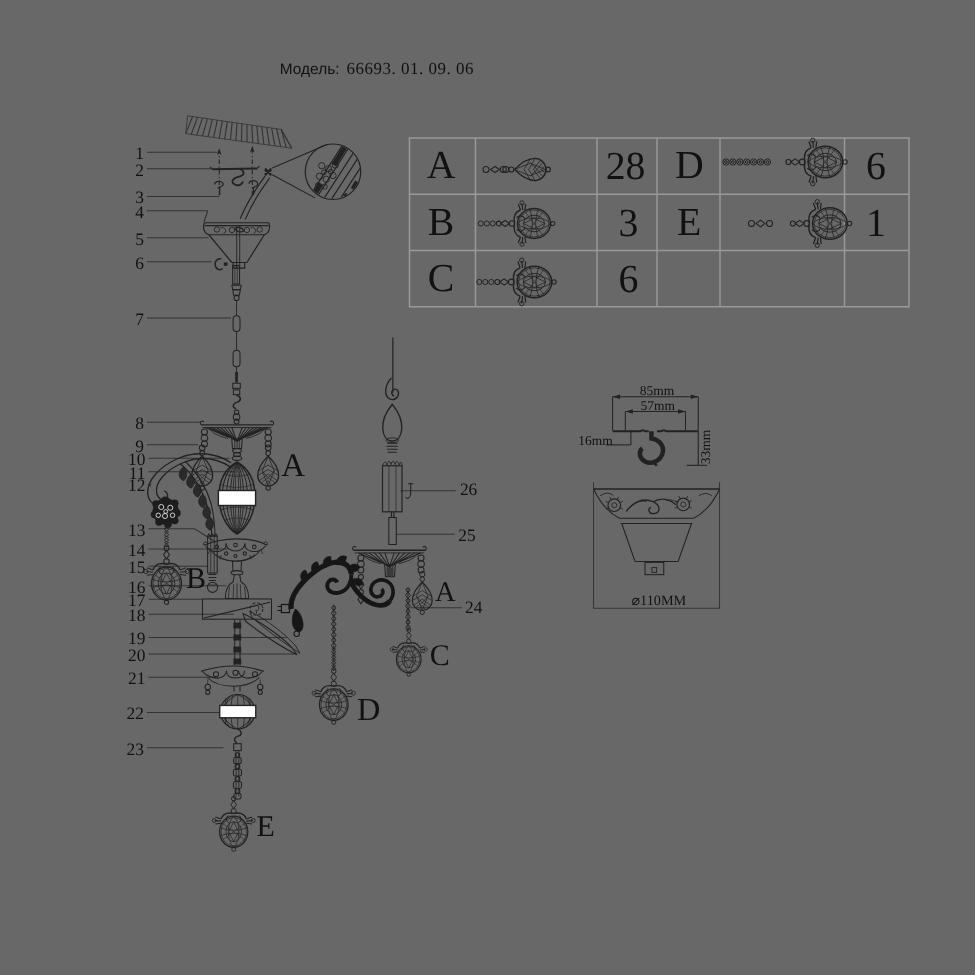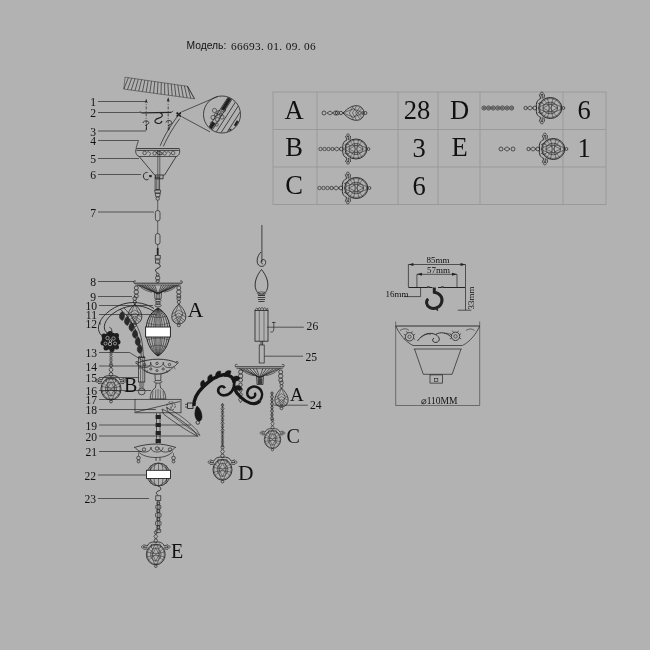--- a/index.html
+++ b/index.html
@@ -1,16 +1,16 @@
 <!DOCTYPE html>
 <html><head>
 <meta charset="utf-8">
 <style>
 html,body{margin:0;padding:0;background:#fff;}
-#page{position:relative;width:650px;height:650px;background:#eab308;overflow:hidden;filter:grayscale(1);}
+#page{position:relative;width:650px;height:650px;background:#ef4444;overflow:hidden;filter:grayscale(1);}
 svg{position:absolute;top:0;left:0;}
 text{font-family:"Liberation Serif",serif;fill:#111;}
 .sans{font-family:"Liberation Sans",sans-serif;}
 </style>
 </head>
 <body>
 <div id="page">
 <svg width="650" height="650" viewBox="0 0 650 650">
 <defs>
 

